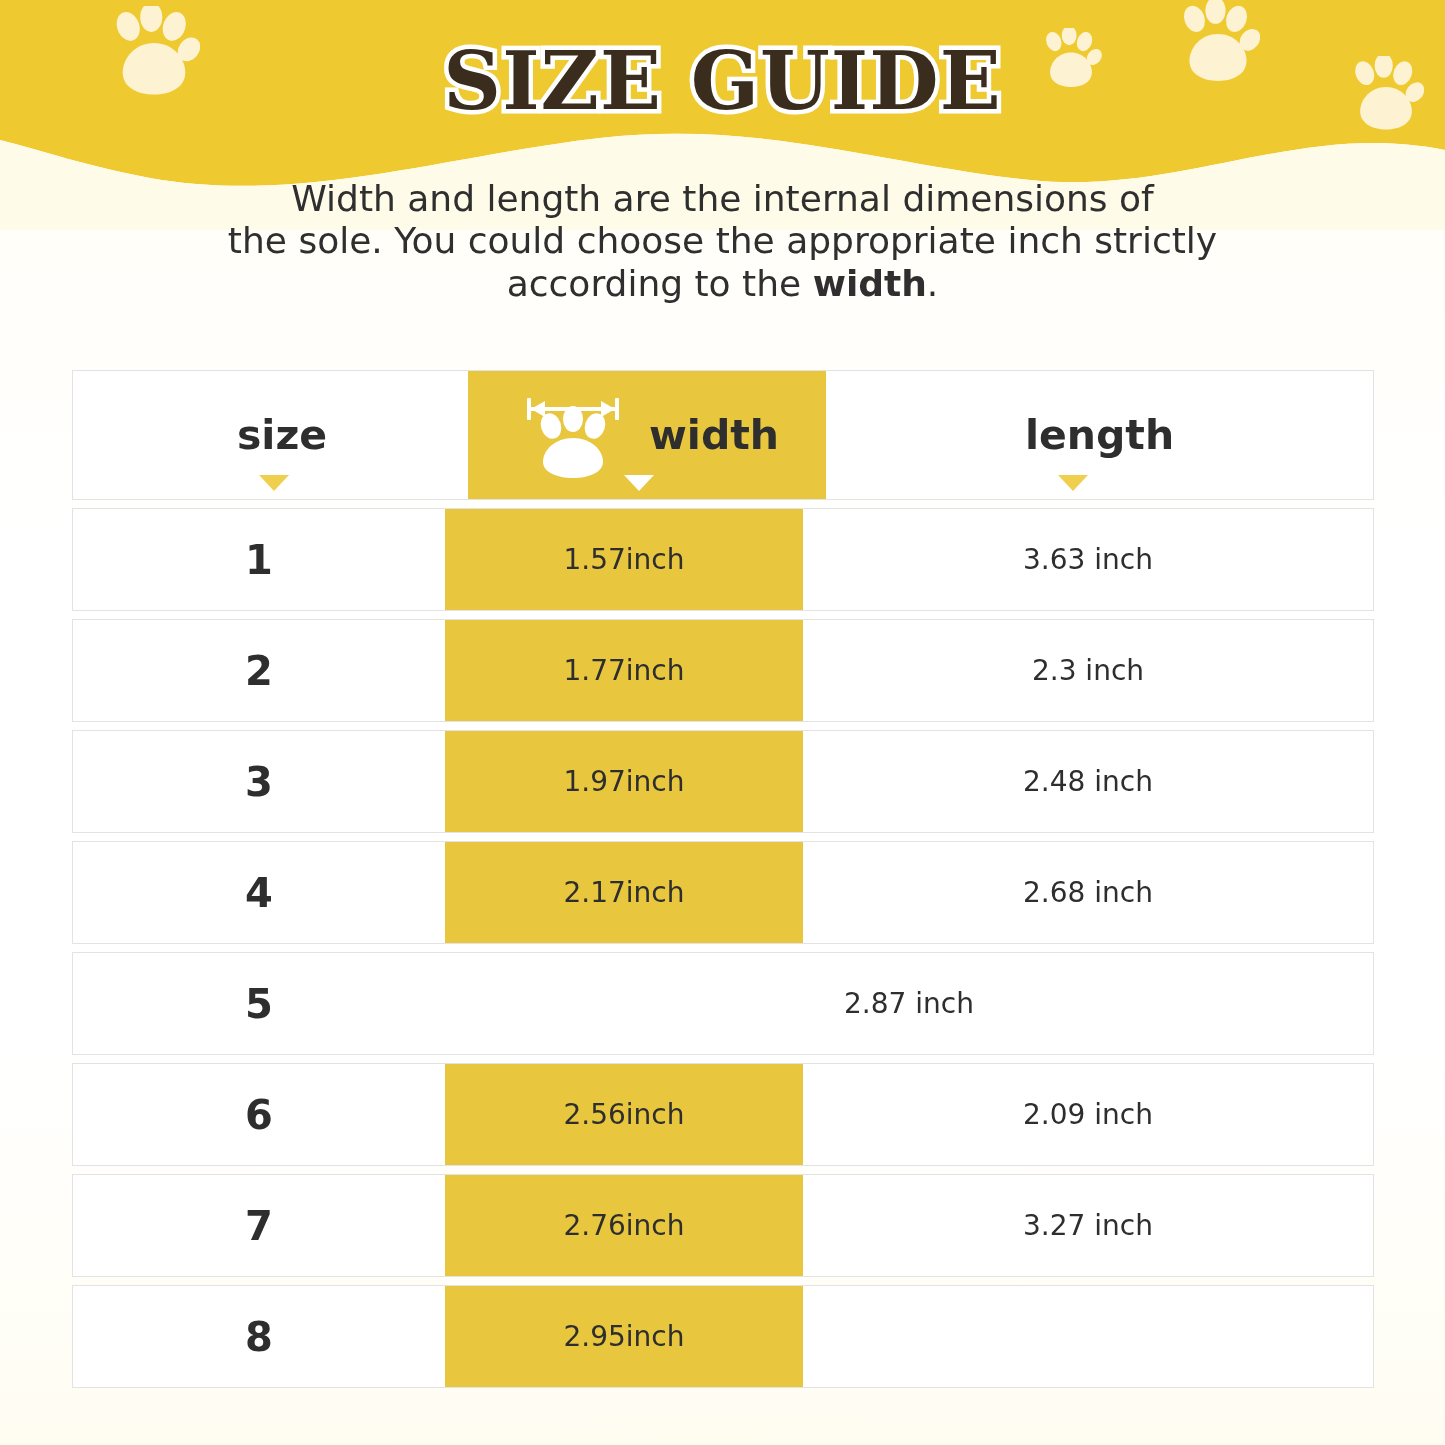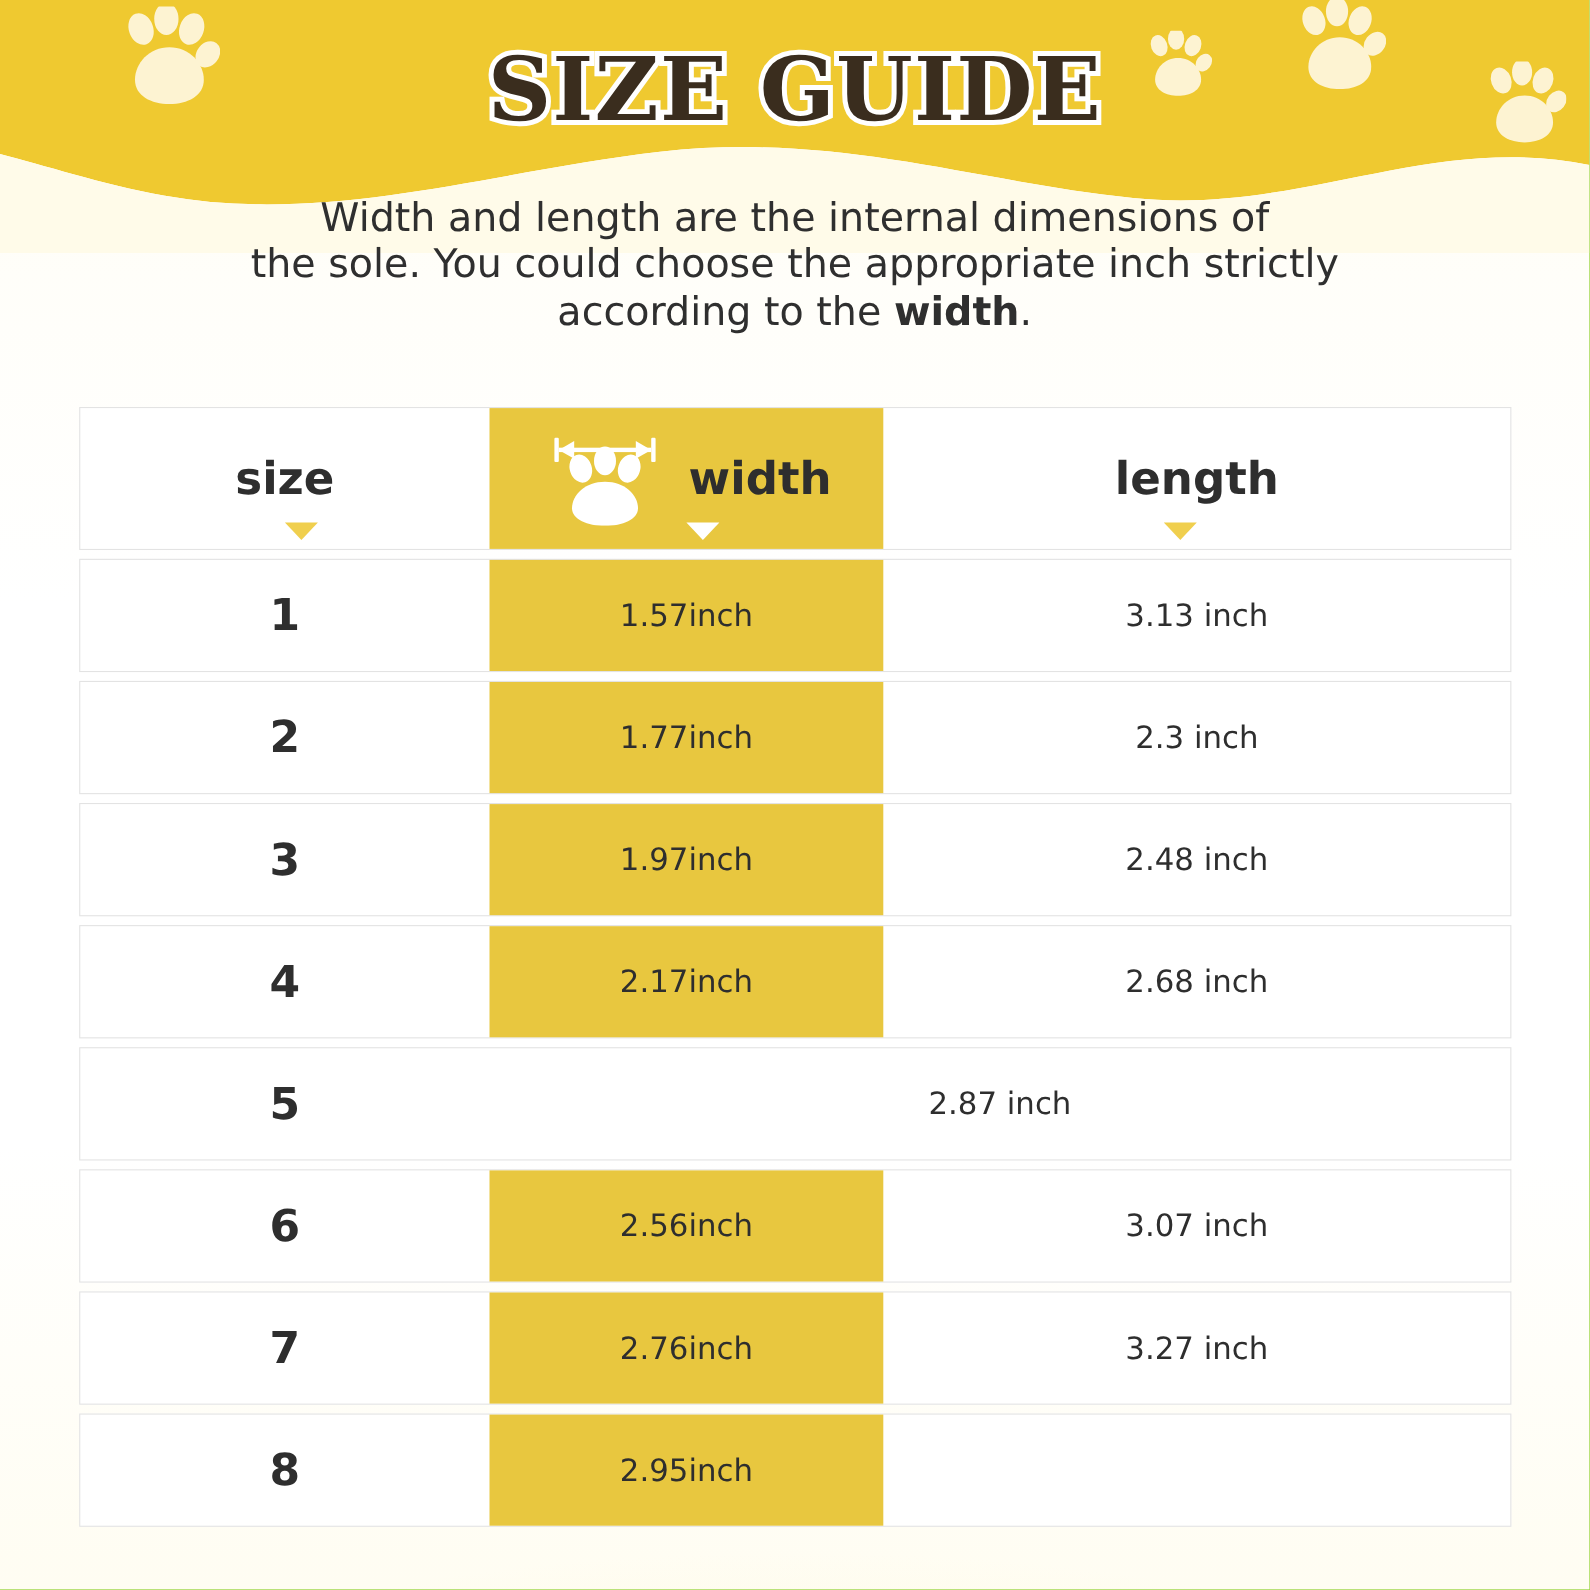--- a/index.html
+++ b/index.html
@@ -90,20 +90,21 @@
     display: flex;
     height: 103px;
     border: 1px solid #e3e3e3;
     background: #ffffff;
     margin-bottom: 8px;
     box-sizing: border-box;
   }
   .row.head {
     height: 130px;
     margin-bottom: 8px;
+    padding-left: 23px;
   }
   .cell {
     display: flex;
     align-items: center;
     justify-content: center;
     box-sizing: border-box;
   }
   .c-size   { width: 372px; }
   .c-width  { width: 358px; background: #e8c73f; }
   .c-length { flex: 1 1 auto; }
@@ -244,21 +245,21 @@
     </div>
 
     <div class="row">
       <div class="cell c-size">
           <span class="cell-val">1</span>
         </div>
       <div class="cell c-width">
           <span class="cell-val">1.57inch</span>
         </div>
       <div class="cell c-length">
-          <span class="cell-val">3.13 inch</span>
+          <span class="cell-val">3.63 inch</span>
         </div>
     </div>
 
     <div class="row">
       <div class="cell c-size">
           <span class="cell-val">2</span>
         </div>
       <div class="cell c-width">
           <span class="cell-val">1.77inch</span>
         </div>
@@ -301,21 +302,21 @@
     </div>
 
     <div class="row">
       <div class="cell c-size">
           <span class="cell-val">6</span>
         </div>
       <div class="cell c-width">
           <span class="cell-val">2.56inch</span>
         </div>
       <div class="cell c-length">
-          <span class="cell-val">3.07 inch</span>
+          <span class="cell-val">2.09 inch</span>
         </div>
     </div>
 
     <div class="row">
       <div class="cell c-size">
           <span class="cell-val">7</span>
         </div>
       <div class="cell c-width">
           <span class="cell-val">2.76inch</span>
         </div>

